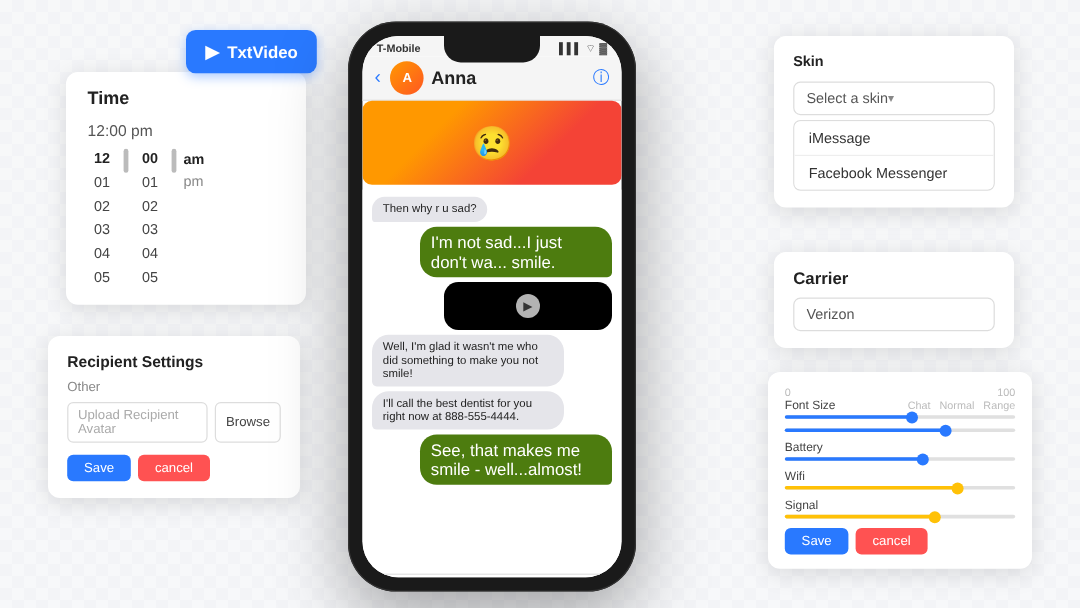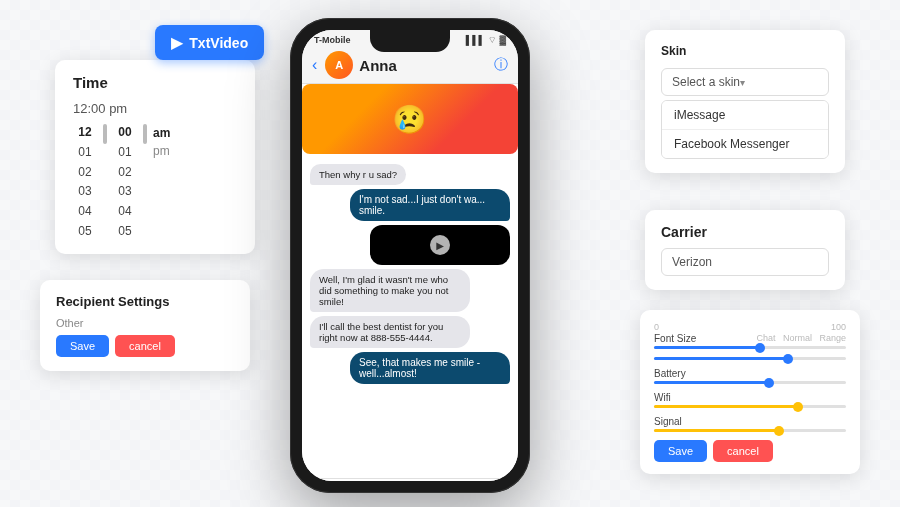--- a/index.html
+++ b/index.html
@@ -316,24 +316,24 @@
     .msg-received {
       background: #e5e5ea;
       border-radius: 14px 14px 14px 4px;
       padding: 5px 9px;
       font-size: 9.5px;
       color: #222;
       max-width: 80%;
       align-self: flex-start;
     }
     .msg-sent {
-      background: #0c4a6e;
+      background: #4d7c0f;
       border-radius: 14px 14px 4px 14px;
       padding: 5px 9px;
-      font-size: 10px;
+      font-size: 14px;
       color: #fff;
       max-width: 80%;
       align-self: flex-end;
     }
     .video-msg {
       background: #000;
       border-radius: 12px;
       width: 70%;
       height: 40px;
       align-self: flex-end;
@@ -574,20 +574,24 @@
       <div class="ampm-col">
         <div class="ampm-item selected">am</div>
         <div class="ampm-item">pm</div>
       </div>
     </div>
   </div>
 
   <div class="recipient-panel">
     <div class="recipient-title">Recipient Settings</div>
     <div class="recipient-label">Other</div>
+    <div class="upload-row">
+      <div class="upload-input">Upload Recipient Avatar</div>
+      <button class="browse-btn">Browse</button>
+    </div>
     <div class="action-btns">
       <button class="save-btn">Save</button>
       <button class="cancel-btn">cancel</button>
     </div>
   </div>
 
   <div class="phone-container">
     <div class="phone-outer">
       <div class="phone-notch"></div>
       <div class="phone-screen">

